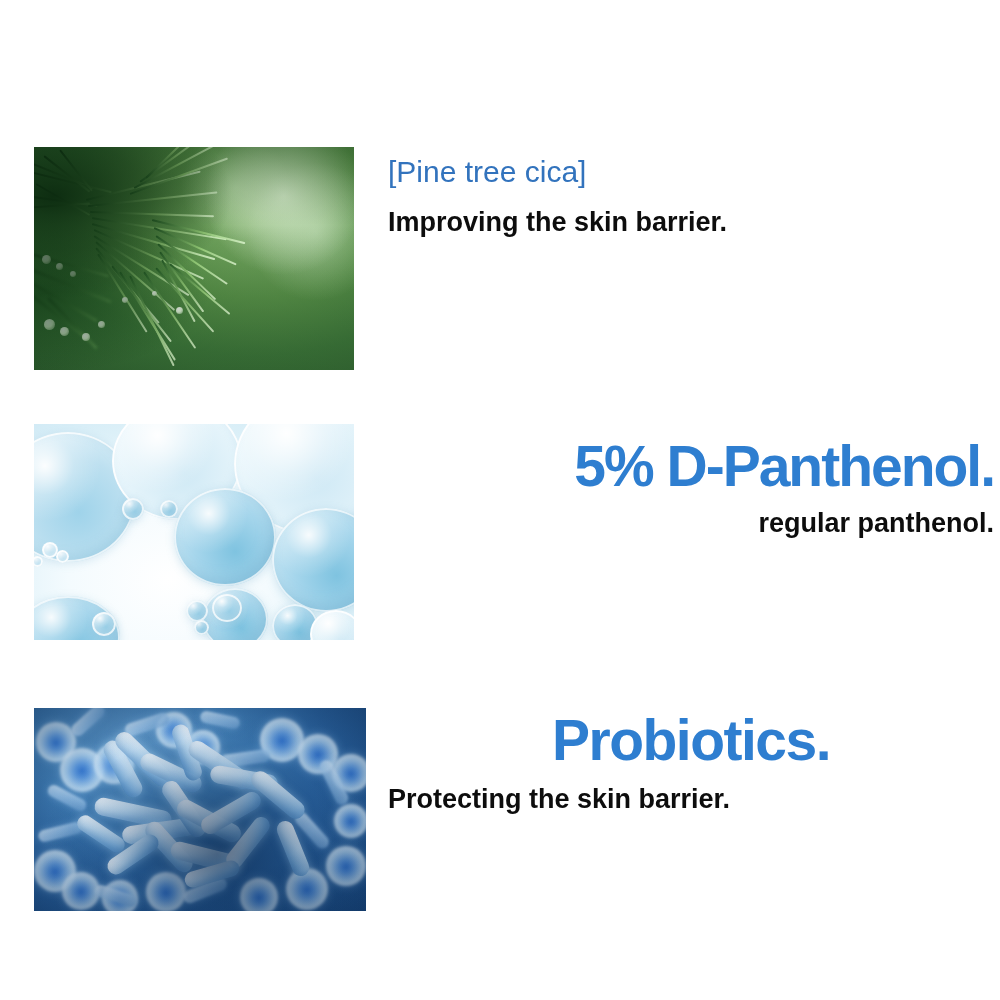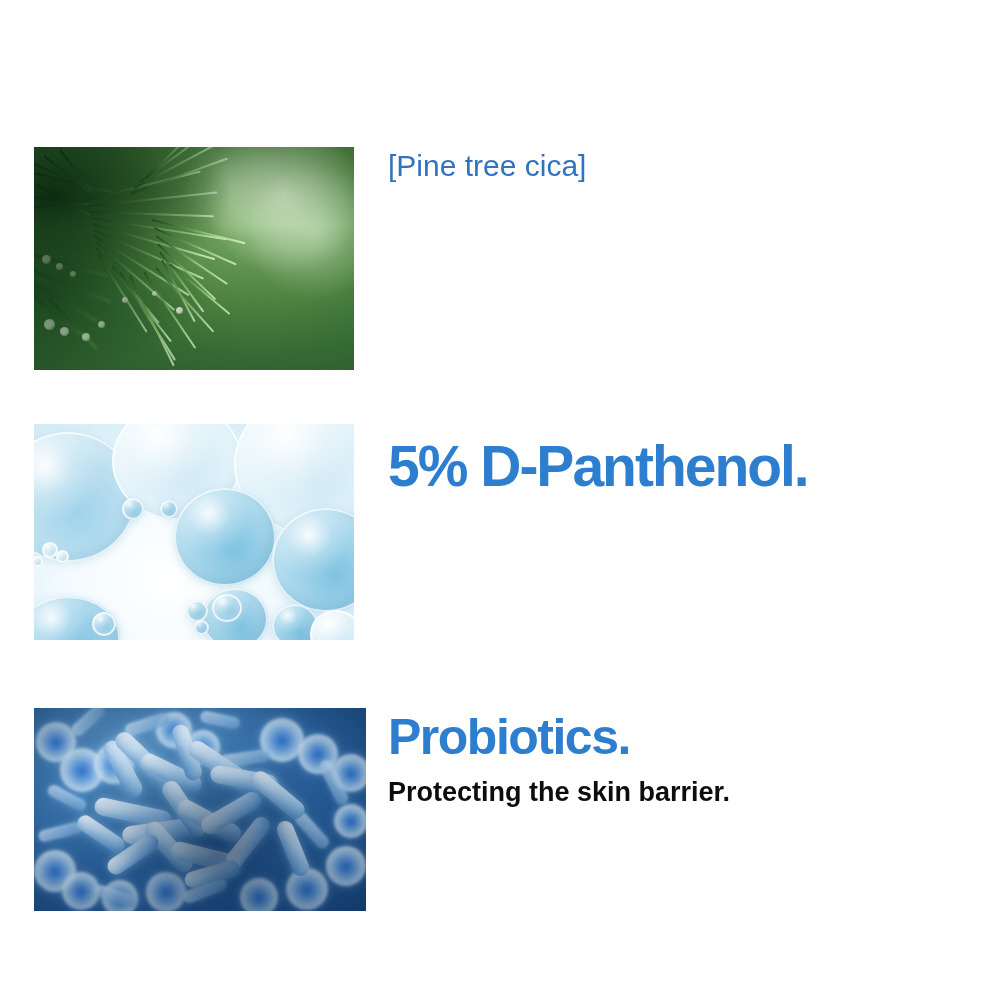--- a/index.html
+++ b/index.html
@@ -50,21 +50,21 @@
     margin: 0;
     white-space: nowrap;
   }
 
   .subhead {
     font-family: "Liberation Sans", sans-serif;
     font-weight: normal;
     color: #3273bd;
     font-size: 30px;
     line-height: 1.15;
-    margin: 0 0 0 0;
+    margin: 6px 0 0 0;
     white-space: nowrap;
   }
 
   .body-line {
     font-family: "Liberation Sans", sans-serif;
     font-weight: bold;
     color: #0d0d0d;
     font-size: 27px;
     line-height: 1.22;
     margin: 0;
@@ -106,21 +106,21 @@
   .drop {
     position: absolute;
     border-radius: 50%;
     background: radial-gradient(circle at 35% 30%, #ffffff 0%, #e6f5dc 45%, rgba(200,235,180,0.25) 100%);
     filter: blur(0.4px);
   }
 
   
   #row-2 { left: 34px; top: 424px; width: 960px; }
   #thumb-2 { width: 320px; height: 216px; }
-  #copy-2 { margin-left: 34px; padding-top: 14px; }
+  #copy-2 { margin-left: 34px; padding-top: 14px; text-align: right; }
   #copy-2 .headline { font-size: 57px; letter-spacing: -2px; }
   #copy-2 .body-block { margin-top: 12px; }
 
   .bub-bg {
     position: absolute; inset: 0;
     background:
       radial-gradient(ellipse at 42% 72%, #ffffff 0%, #f4fbfe 38%, #dcf0f8 70%, #cbe7f4 100%),
       linear-gradient(145deg, #eaf6fb 0%, #ffffff 50%, #d9eff8 100%);
   }
   .bub {
@@ -146,21 +146,21 @@
       radial-gradient(circle at 60% 65%, #7fc3e0 0%, #a6d6ec 45%, #cbe8f5 80%, #e9f7fd 100%);
     box-shadow: inset 0 0 0 2px rgba(255,255,255,0.7),
                 inset -5px -6px 14px rgba(95,160,195,0.38),
                 0 2px 9px rgba(110,170,200,0.25);
   }
 
   
   #row-3 { left: 34px; top: 708px; width: 960px; }
   #thumb-3 { width: 332px; height: 203px; }
   #copy-3 { margin-left: 22px; padding-top: 4px; }
-  #copy-3 .headline { font-size: 50px; }
+  #copy-3 .headline { font-size: 57px; text-align: center; }
   #copy-3 .body-block { margin-top: 14px; }
 
   .micro-bg {
     position: absolute; inset: 0;
     background:
       radial-gradient(ellipse at 30% 18%, #5a93c4 0%, #3f7cb4 30%, #2a63a0 58%, #1a4c86 100%),
       linear-gradient(135deg, #4b88bc 0%, #2a639f 55%, #123d70 100%);
   }
   .micro-vig {
     position: absolute; inset: 0;
@@ -252,20 +252,23 @@
       <div class="drop" style="left:64px;  top:174px; width:7px;  height:7px;"></div>
       <div class="drop" style="left:88px;  top:150px; width:6px;  height:6px;"></div>
       <div class="drop" style="left:142px; top:160px; width:7px;  height:7px;"></div>
       <div class="drop" style="left:118px; top:144px; width:5px;  height:5px;"></div>
 
       <div class="pine-dark"></div>
     </div>
 
     <div class="copy" id="copy-1">
       <p class="subhead">[Pine tree cica]</p>
+      <div class="body-block">
+        <p class="body-line">Improving the skin barrier.</p>
+      </div>
     </div>
   </section>
 
   <section class="feature" id="row-2">
 
     <div class="thumb" id="thumb-2">
       <div class="bub-bg"></div>
 
       <div class="bub" style="left:-34px; top:8px;   width:136px; height:130px;"></div>
 
@@ -289,20 +292,21 @@
       <div class="bub" style="left:178px; top:170px; width:30px; height:28px;"></div>
       <div class="bub" style="left:152px; top:176px; width:22px; height:22px;"></div>
       <div class="bub" style="left:160px; top:196px; width:15px; height:15px;"></div>
       <div class="bub deep" style="left:238px; top:180px; width:46px; height:44px;"></div>
       <div class="bub pale" style="left:276px; top:186px; width:52px; height:48px;"></div>
     </div>
 
     <div class="copy" id="copy-2">
       <h2 class="headline">5% D-Panthenol.</h2>
       <div class="body-block">
+        <p class="body-line">regular panthenol.</p>
       </div>
     </div>
   </section>
 
   <section class="feature" id="row-3">
 
     <div class="thumb" id="thumb-3">
       <div class="micro-bg"></div>
 
       <div class="coccus soft" style="left:2px;   top:14px;  width:40px; height:40px;"></div>

